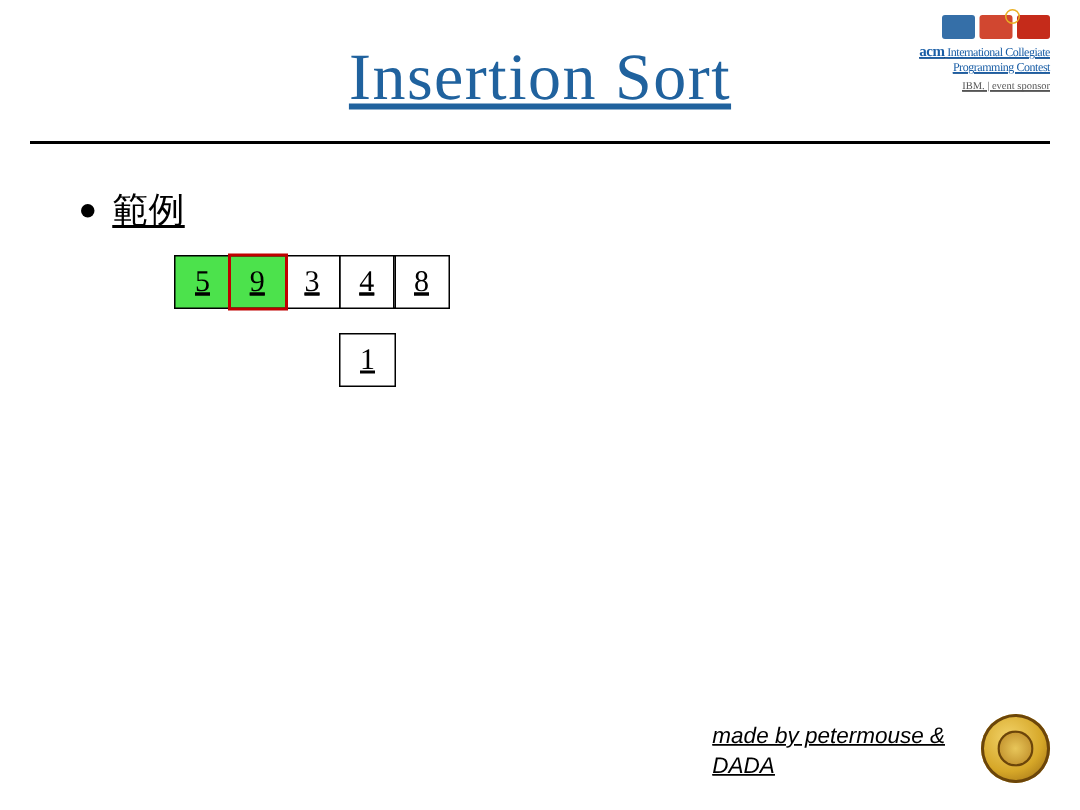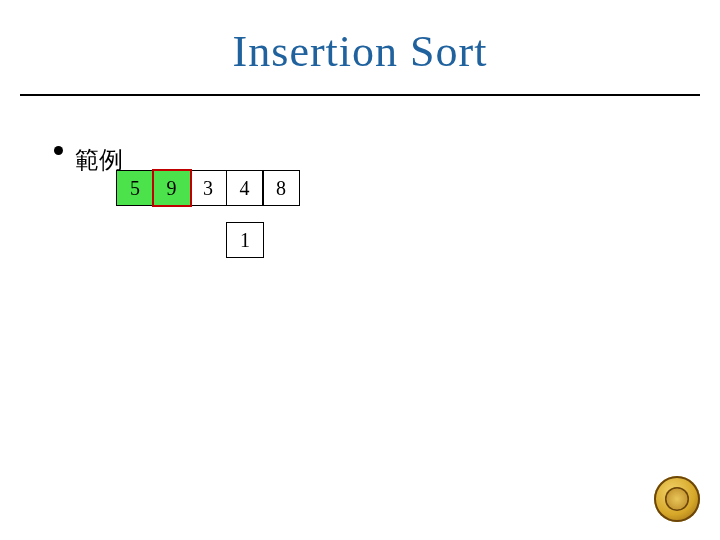--- a/index.html
+++ b/index.html
@@ -1,15 +1,15 @@
 <!DOCTYPE html>
 <html><head>
 <meta charset="utf-8">
 <style>
-  * { margin: 0; padding: 0; box-sizing: border-box; }
+  * { margin: 0; padding: 0; box-sizing: border-box; text-decoration: underline; }
   body {
     width: 720px;
     height: 540px;
     background: #fff;
     font-family: "Times New Roman", serif;
     position: relative;
     overflow: hidden;
   }
   .header-area {
     position: relative;
@@ -72,21 +72,20 @@
   }
   .bullet-dot {
     width: 9px; height: 9px;
     background: #000;
     border-radius: 50%;
     margin-right: 12px;
   }
   .bullet-text {
     font-size: 24px;
     font-family: "Microsoft JhengHei", "PingFang TC", sans-serif;
-    margin-top: 20px;
   }
   .array-row {
     position: absolute;
     left: 116px;
     top: 170px;
     display: flex;
   }
   .cell {
     width: 38px;
     height: 36px;
@@ -154,32 +153,46 @@
     border-radius: 50%;
     background: radial-gradient(circle, #e8c65a 0%, #b47e1c 100%);
     box-shadow: inset 0 0 0 1.5px #6b450a;
   }
 </style>
 </head>
 <body>
 
 <div class="header-area">
   <div class="title">Insertion Sort</div>
+  <div class="top-logo">
+    <div class="bulb"></div>
+    <div class="logo-row1">
+      <div class="sq blue"></div>
+      <div class="sq red1"></div>
+      <div class="sq red2"></div>
+    </div>
+    <div class="acm-line"><b>acm</b> <span>International Collegiate Programming Contest</span></div>
+    <div class="ibm-line">IBM. | event sponsor</div>
+  </div>
 </div>
 
 <div class="bullet-row">
   <div class="bullet-dot"></div>
   <div class="bullet-text">範例</div>
 </div>
 
 <div class="array-row" id="array-row">
     <div class="cell green">5</div>
     <div class="cell green selected">9</div>
     <div class="cell">3</div>
     <div class="cell">4</div>
     <div class="cell">8</div>
   </div>
 
 <div class="temp-cell">1</div>
 
 <div class="footer">
+  <div class="footer-right">
+    <span>made by petermouse &amp;</span><br>
+    <span>DADA</span>
+  </div>
   <div class="ncku-badge"></div>
 </div>
 
 </body></html>

